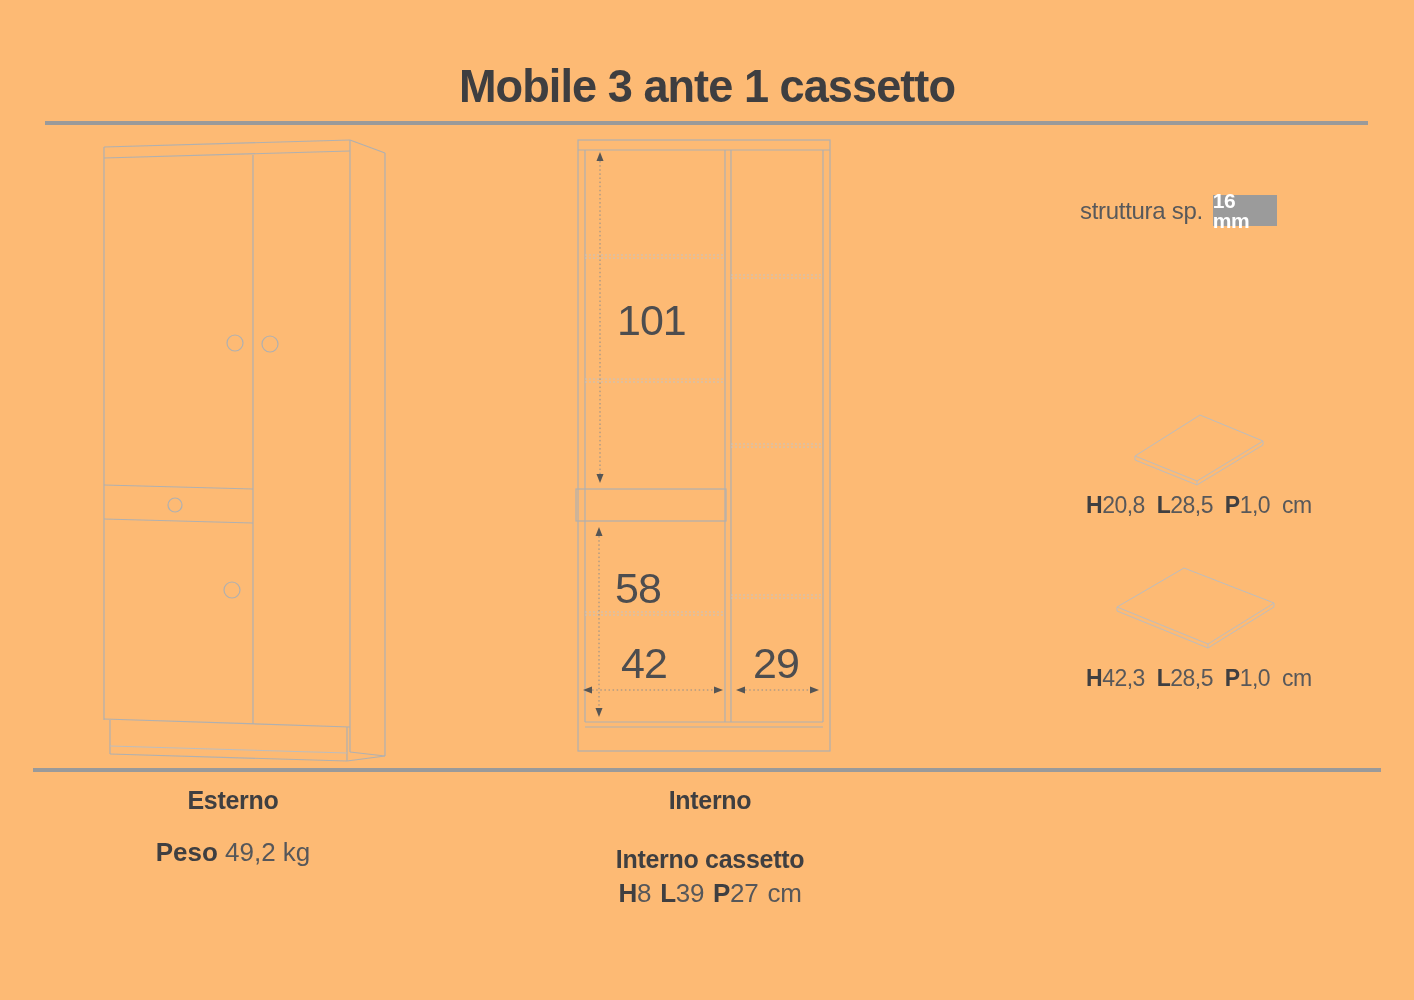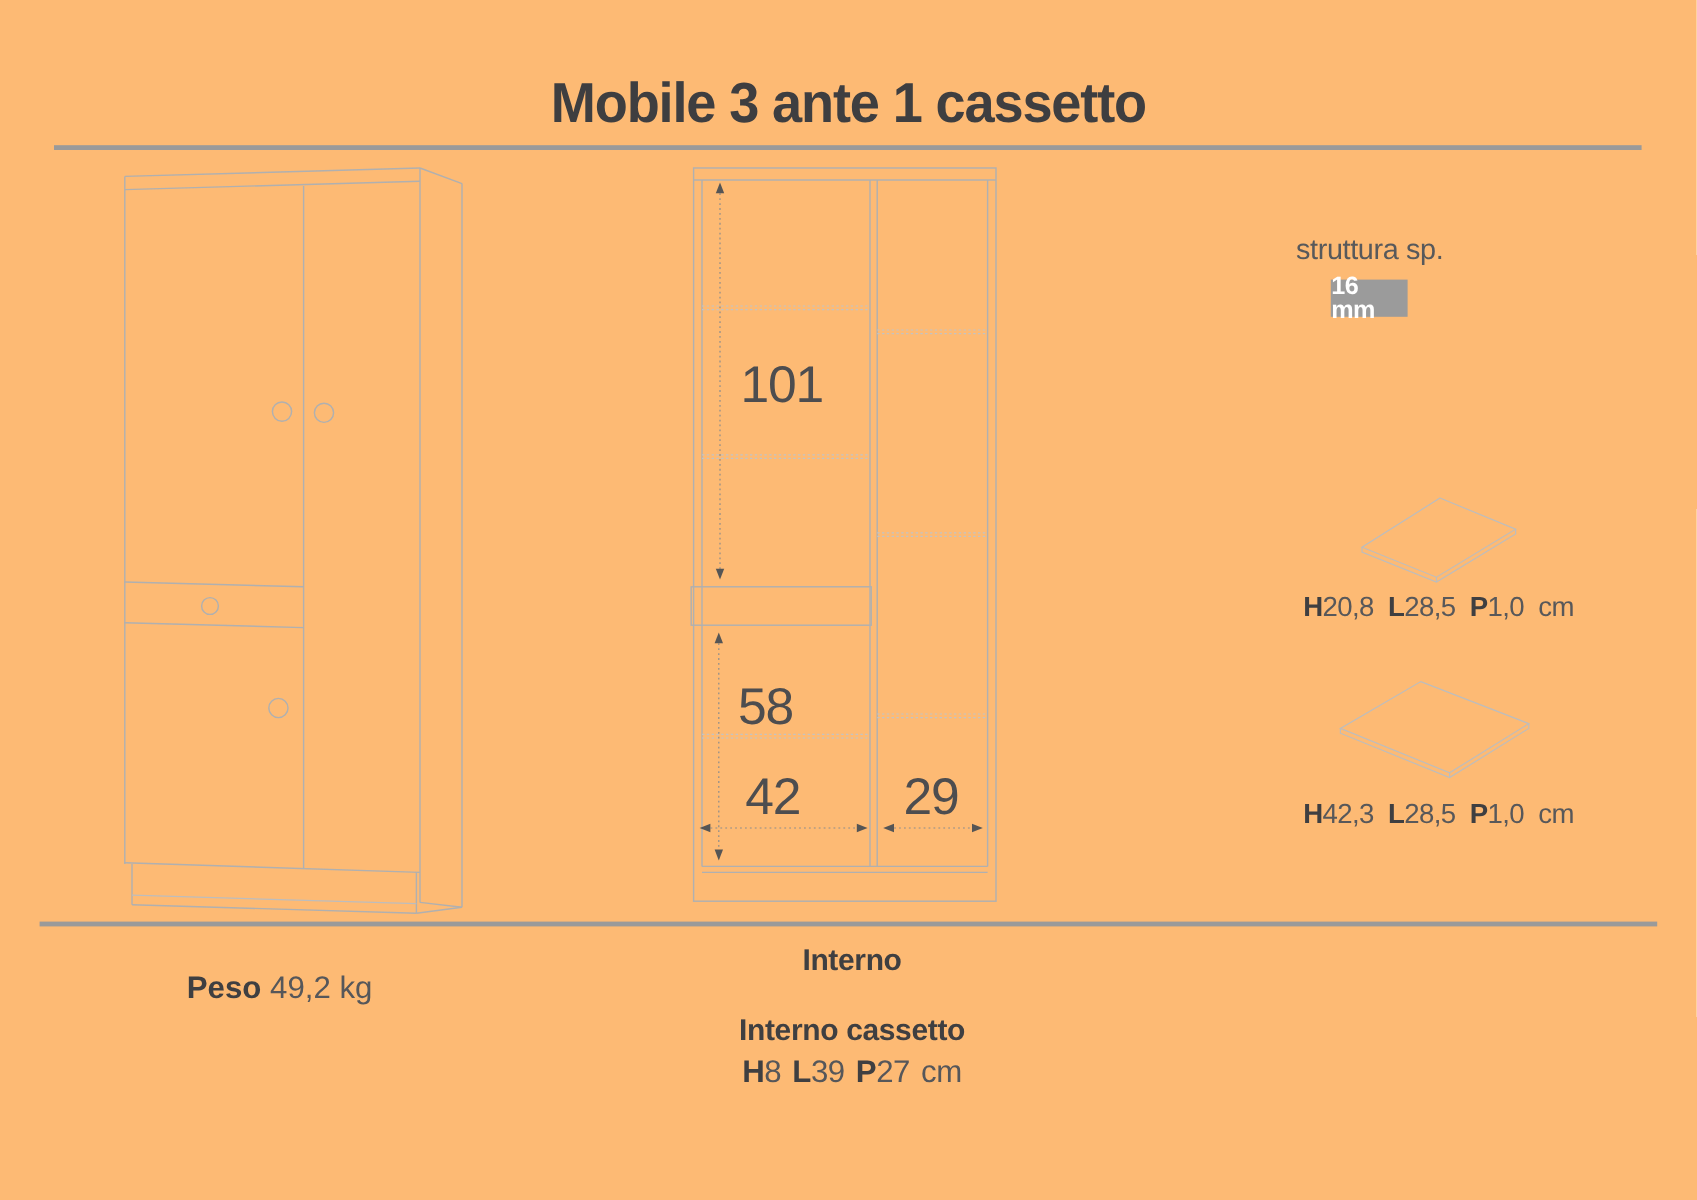--- a/index.html
+++ b/index.html
@@ -18,21 +18,21 @@
   svg{display:block;}
   .draw{stroke:#b0b0b0;stroke-width:1.2;fill:none;}
   .draw2{stroke:#bdbdbd;stroke-width:1;fill:none;}
   .shelfdash{stroke:#c3c3c3;stroke-width:1;stroke-dasharray:2 2;fill:none;}
   .dim{stroke:#8c8c8c;stroke-width:1;stroke-dasharray:1.5 2.6;fill:none;}
   .arr{fill:#555;stroke:none;}
   .dimnum{font-family:"Liberation Sans",sans-serif;font-size:43px;fill:#4d4d4f;letter-spacing:-1px;}
 
   
   .specline{font-size:24px;color:#58595b;letter-spacing:-.3px;}
-  #struttura-row{left:1080px;top:195px;display:flex;align-items:center;gap:10px;flex-direction:column;}
+  #struttura-row{left:1080px;top:195px;display:flex;align-items:center;gap:10px;}
   #badge{width:64px;height:31px;background:#9b9b9b;display:flex;flex-direction:column;
          align-items:center;justify-content:center;}
   #badge .val{color:#fff;font-weight:bold;font-size:21px;line-height:20px;letter-spacing:-.5px;}
   #features{left:1082px;top:288px;line-height:28px;}
 
   .shelf-label{font-size:23px;color:#58585a;text-align:center;letter-spacing:-.5px;white-space:nowrap;}
   .shelf-label b{color:#3f3f41;}
 
   
   .block{text-align:center;color:#424244;}
@@ -160,20 +160,21 @@
     <line class="draw2" x1="103" y1="89" x2="103" y2="93"></line>
   </svg>
   <div class="abs shelf-label" style="left:1086px;top:665px;width:220px;">
     <b>H</b><span>42,3</span>&nbsp;
     <b>L</b><span>28,5</span>&nbsp;
     <b>P</b><span>1,0</span>&nbsp;
     <span>cm</span>
   </div>
 
   <div class="abs block" style="left:93px;top:786px;width:280px;">
+    <div class="heading">Esterno</div>
     <div class="pesoline">
       <b>Peso</b> <span>49,2 kg</span>
     </div>
   </div>
 
   <div class="abs block" style="left:570px;top:786px;width:280px;">
     <div class="heading">Interno</div>
     <div class="heading sub-gap">Interno cassetto</div>
     <div class="dimline">
       <span class="grp"><b>H</b><span>8</span></span><span class="grp"><b>L</b><span>39</span></span><span class="grp"><b>P</b><span>27</span></span><span>cm</span>

